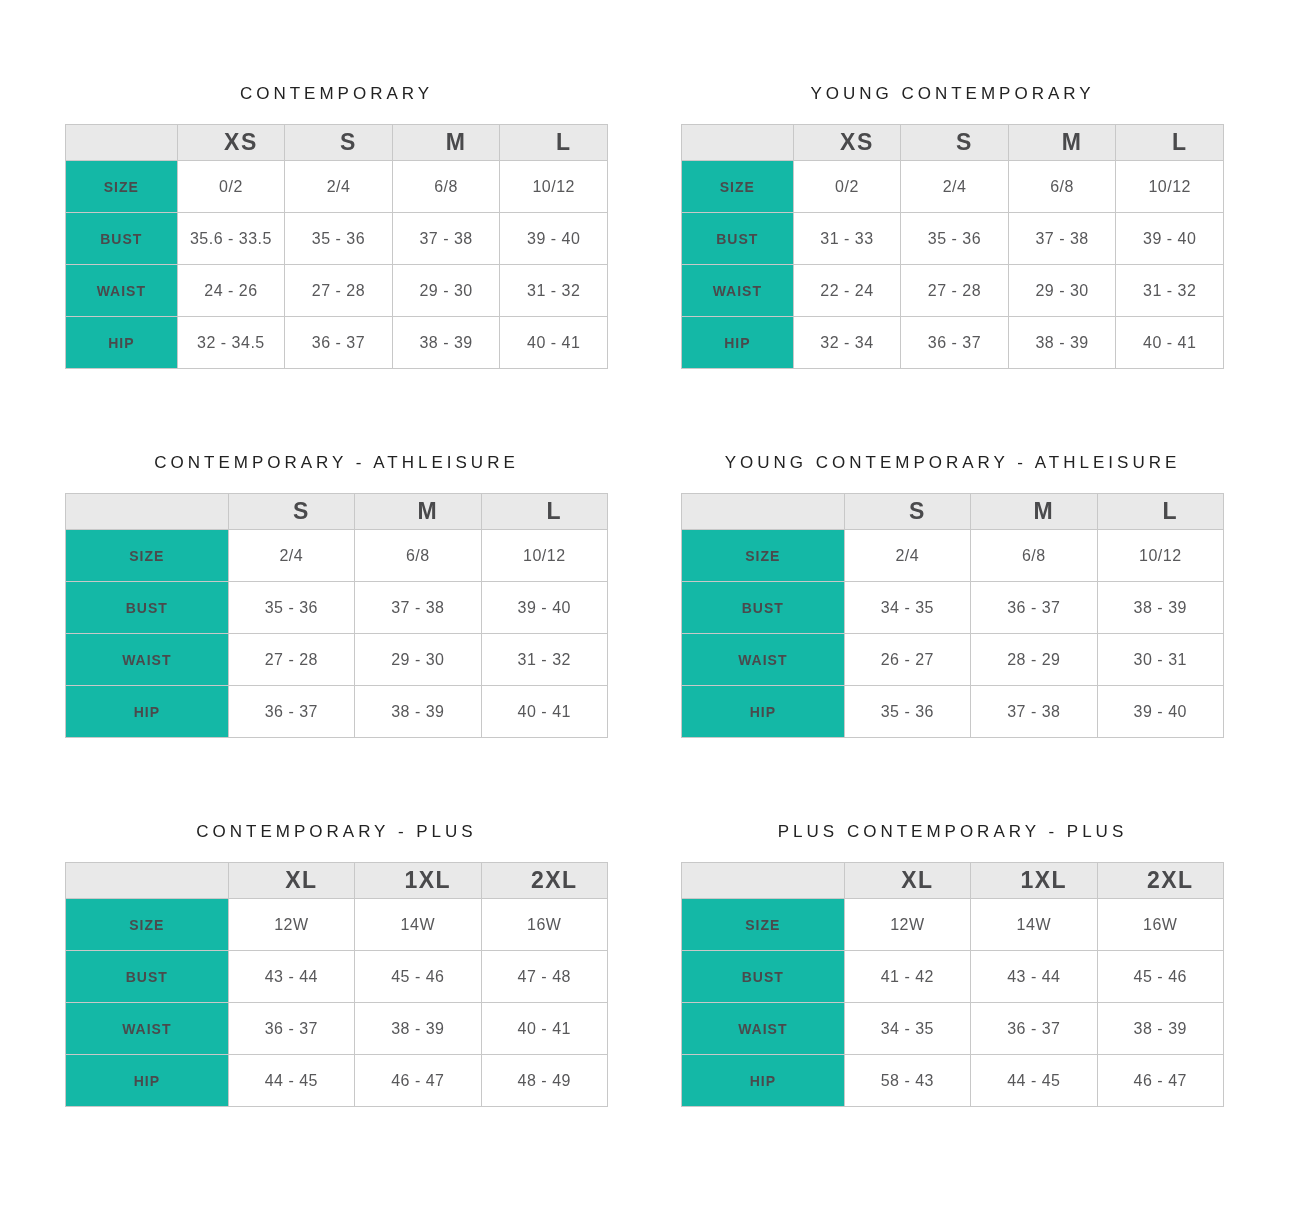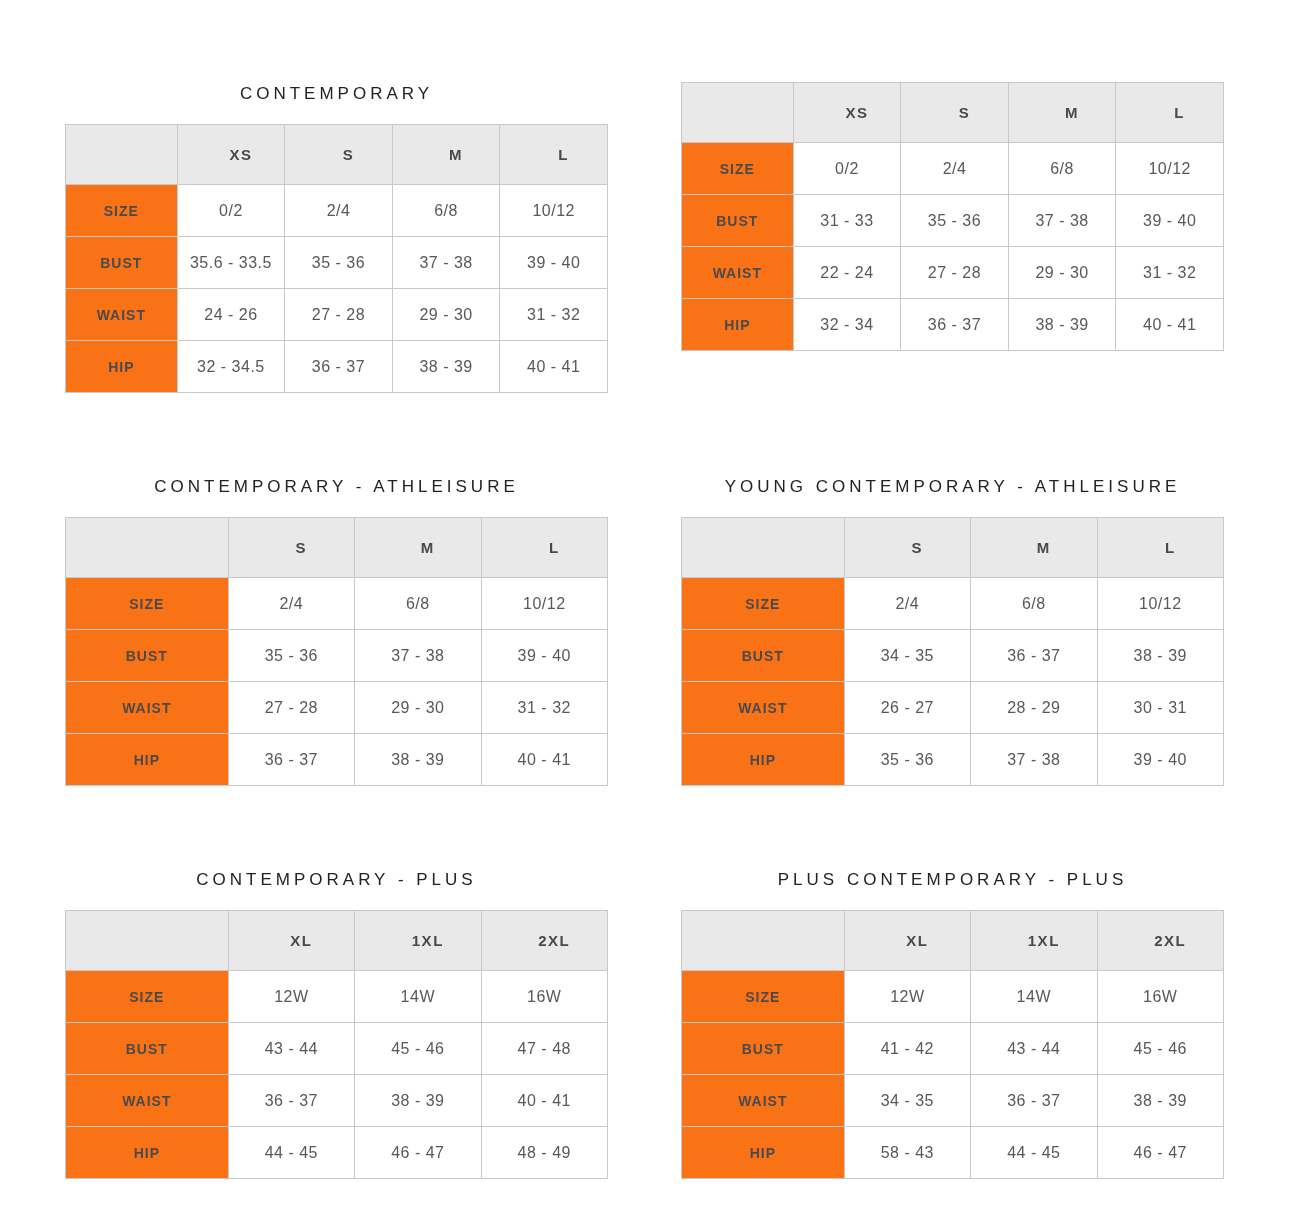--- a/index.html
+++ b/index.html
@@ -33,34 +33,34 @@
     table-layout: fixed;
   }
   table.size-table th,
   table.size-table td {
     border: 1px solid var(--border-color, #c8c8c8);
     text-align: center;
     vertical-align: middle;
   }
   table.size-table thead th {
     background: var(--header-bg, #e9e9e9);
-    height: 60px;
-    font-size: 15px;
+    height: 36px;
+    font-size: 23px;
     font-weight: 700;
     letter-spacing: 1.5px;
     color: var(--label-color, #4a4a4c);
     padding-left: 20px;
   }
   table.size-table tbody tr { height: 52px; }
   table.size-table tbody th {
     font-size: 14px;
     font-weight: 700;
     letter-spacing: 1px;
     color: var(--label-color, #4a4a4c);
-    background: #f97316;
+    background: #14b8a6;
   }
   table.size-table tbody td {
     font-size: 16px;
     font-weight: 400;
     letter-spacing: 0.5px;
     color: var(--value-color, #58585a);
     background: #ffffff;
   }
 </style>
 </head>
@@ -114,20 +114,21 @@
             <td>32 - 34.5</td>
             <td>36 - 37</td>
             <td>38 - 39</td>
             <td>40 - 41</td>
           </tr>
         </tbody>
       </table>
   </section>
 
   <section class="chart-section">
+    <h2 class="chart-title">YOUNG CONTEMPORARY</h2>
     <table class="size-table">
         <colgroup>
           <col style="width: 20.6%;">
           <col>
           <col>
           <col>
           <col>
         </colgroup>
         <thead>
           <tr>

